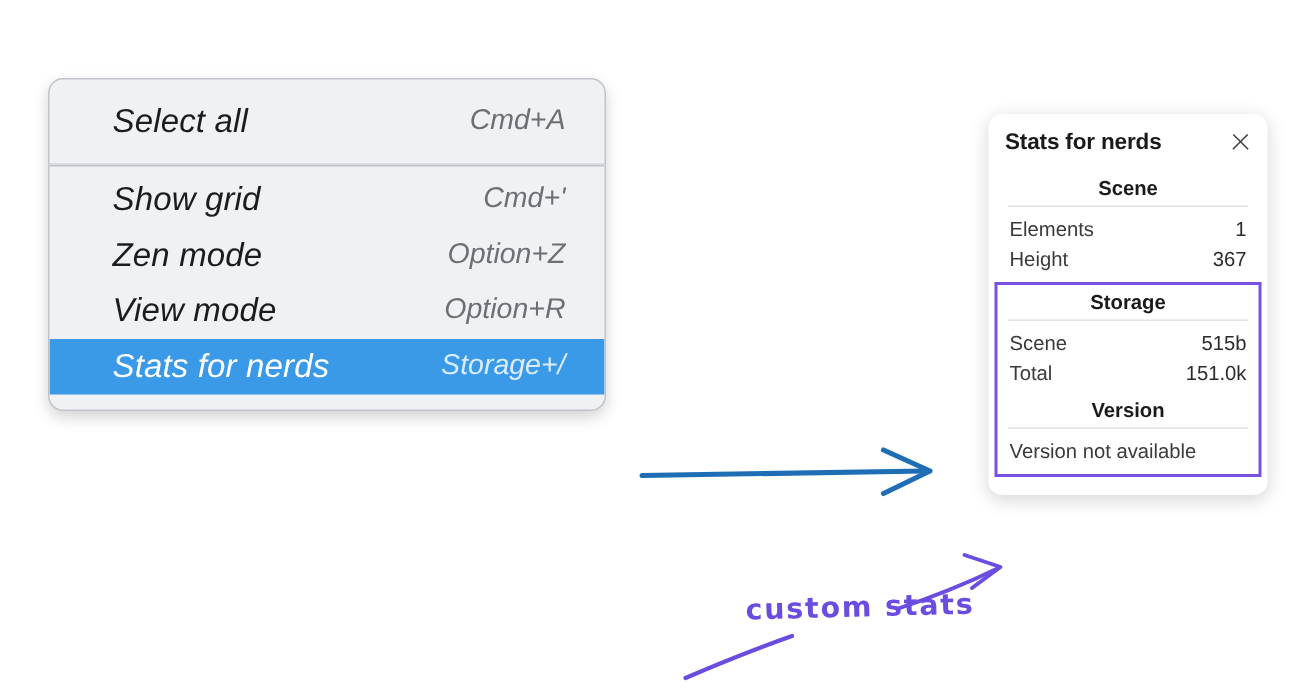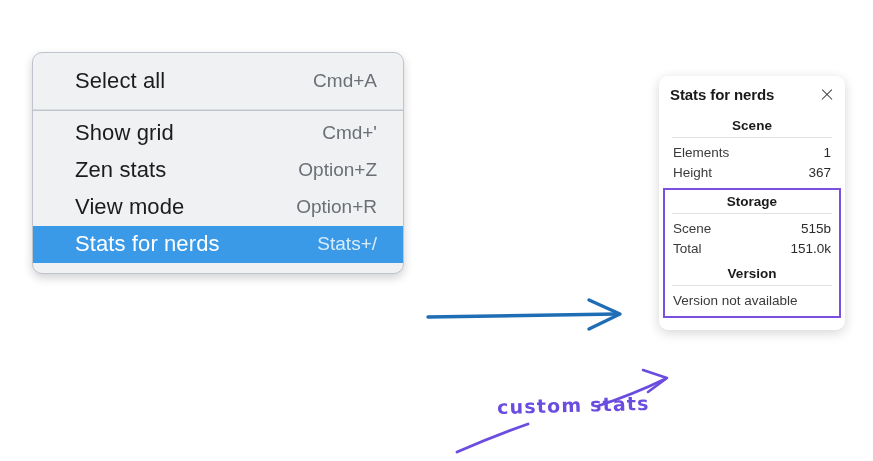--- a/index.html
+++ b/index.html
@@ -23,20 +23,21 @@
     width: 372px;
     background: #f0f1f3;
     border: 1px solid #bfc4cc;
     border-radius: 10px;
     box-shadow: 0 4px 10px rgba(0,0,0,0.18);
     overflow: hidden;
     box-sizing: border-box;
   }
   .menu-section {
     padding: 6px 0;
+    font-style: italic;
   }
   .menu-section.sec-top { padding: 10px 0 9px 0; }
   .menu-section.sec-bottom { padding: 4px 0 10px 0; }
   .menu-divider {
     height: 2px;
     background: #bfc4cc;
     border-top: 1px solid #d9dde2;
     box-sizing: border-box;
   }
   .menu-item {
@@ -178,30 +179,30 @@
   </div>
 
   <div class="menu-divider"></div>
 
   <div class="menu-section sec-bottom">
     <div class="menu-item">
       <span class="mi-label">Show grid</span>
       <span class="mi-shortcut">Cmd+'</span>
     </div>
     <div class="menu-item">
-      <span class="mi-label">Zen stats</span>
+      <span class="mi-label">Zen mode</span>
       <span class="mi-shortcut">Option+Z</span>
     </div>
     <div class="menu-item">
       <span class="mi-label">View mode</span>
       <span class="mi-shortcut">Option+R</span>
     </div>
     <div class="menu-item selected">
       <span class="mi-label">Stats for nerds</span>
-      <span class="mi-shortcut">Stats+/</span>
+      <span class="mi-shortcut">Storage+/</span>
     </div>
   </div>
 
 </div>
 
 <div id="stats-panel">
 
   <div class="stats-header">
     <span class="stats-title">Stats for nerds</span>
     <span class="close-icon"></span>

